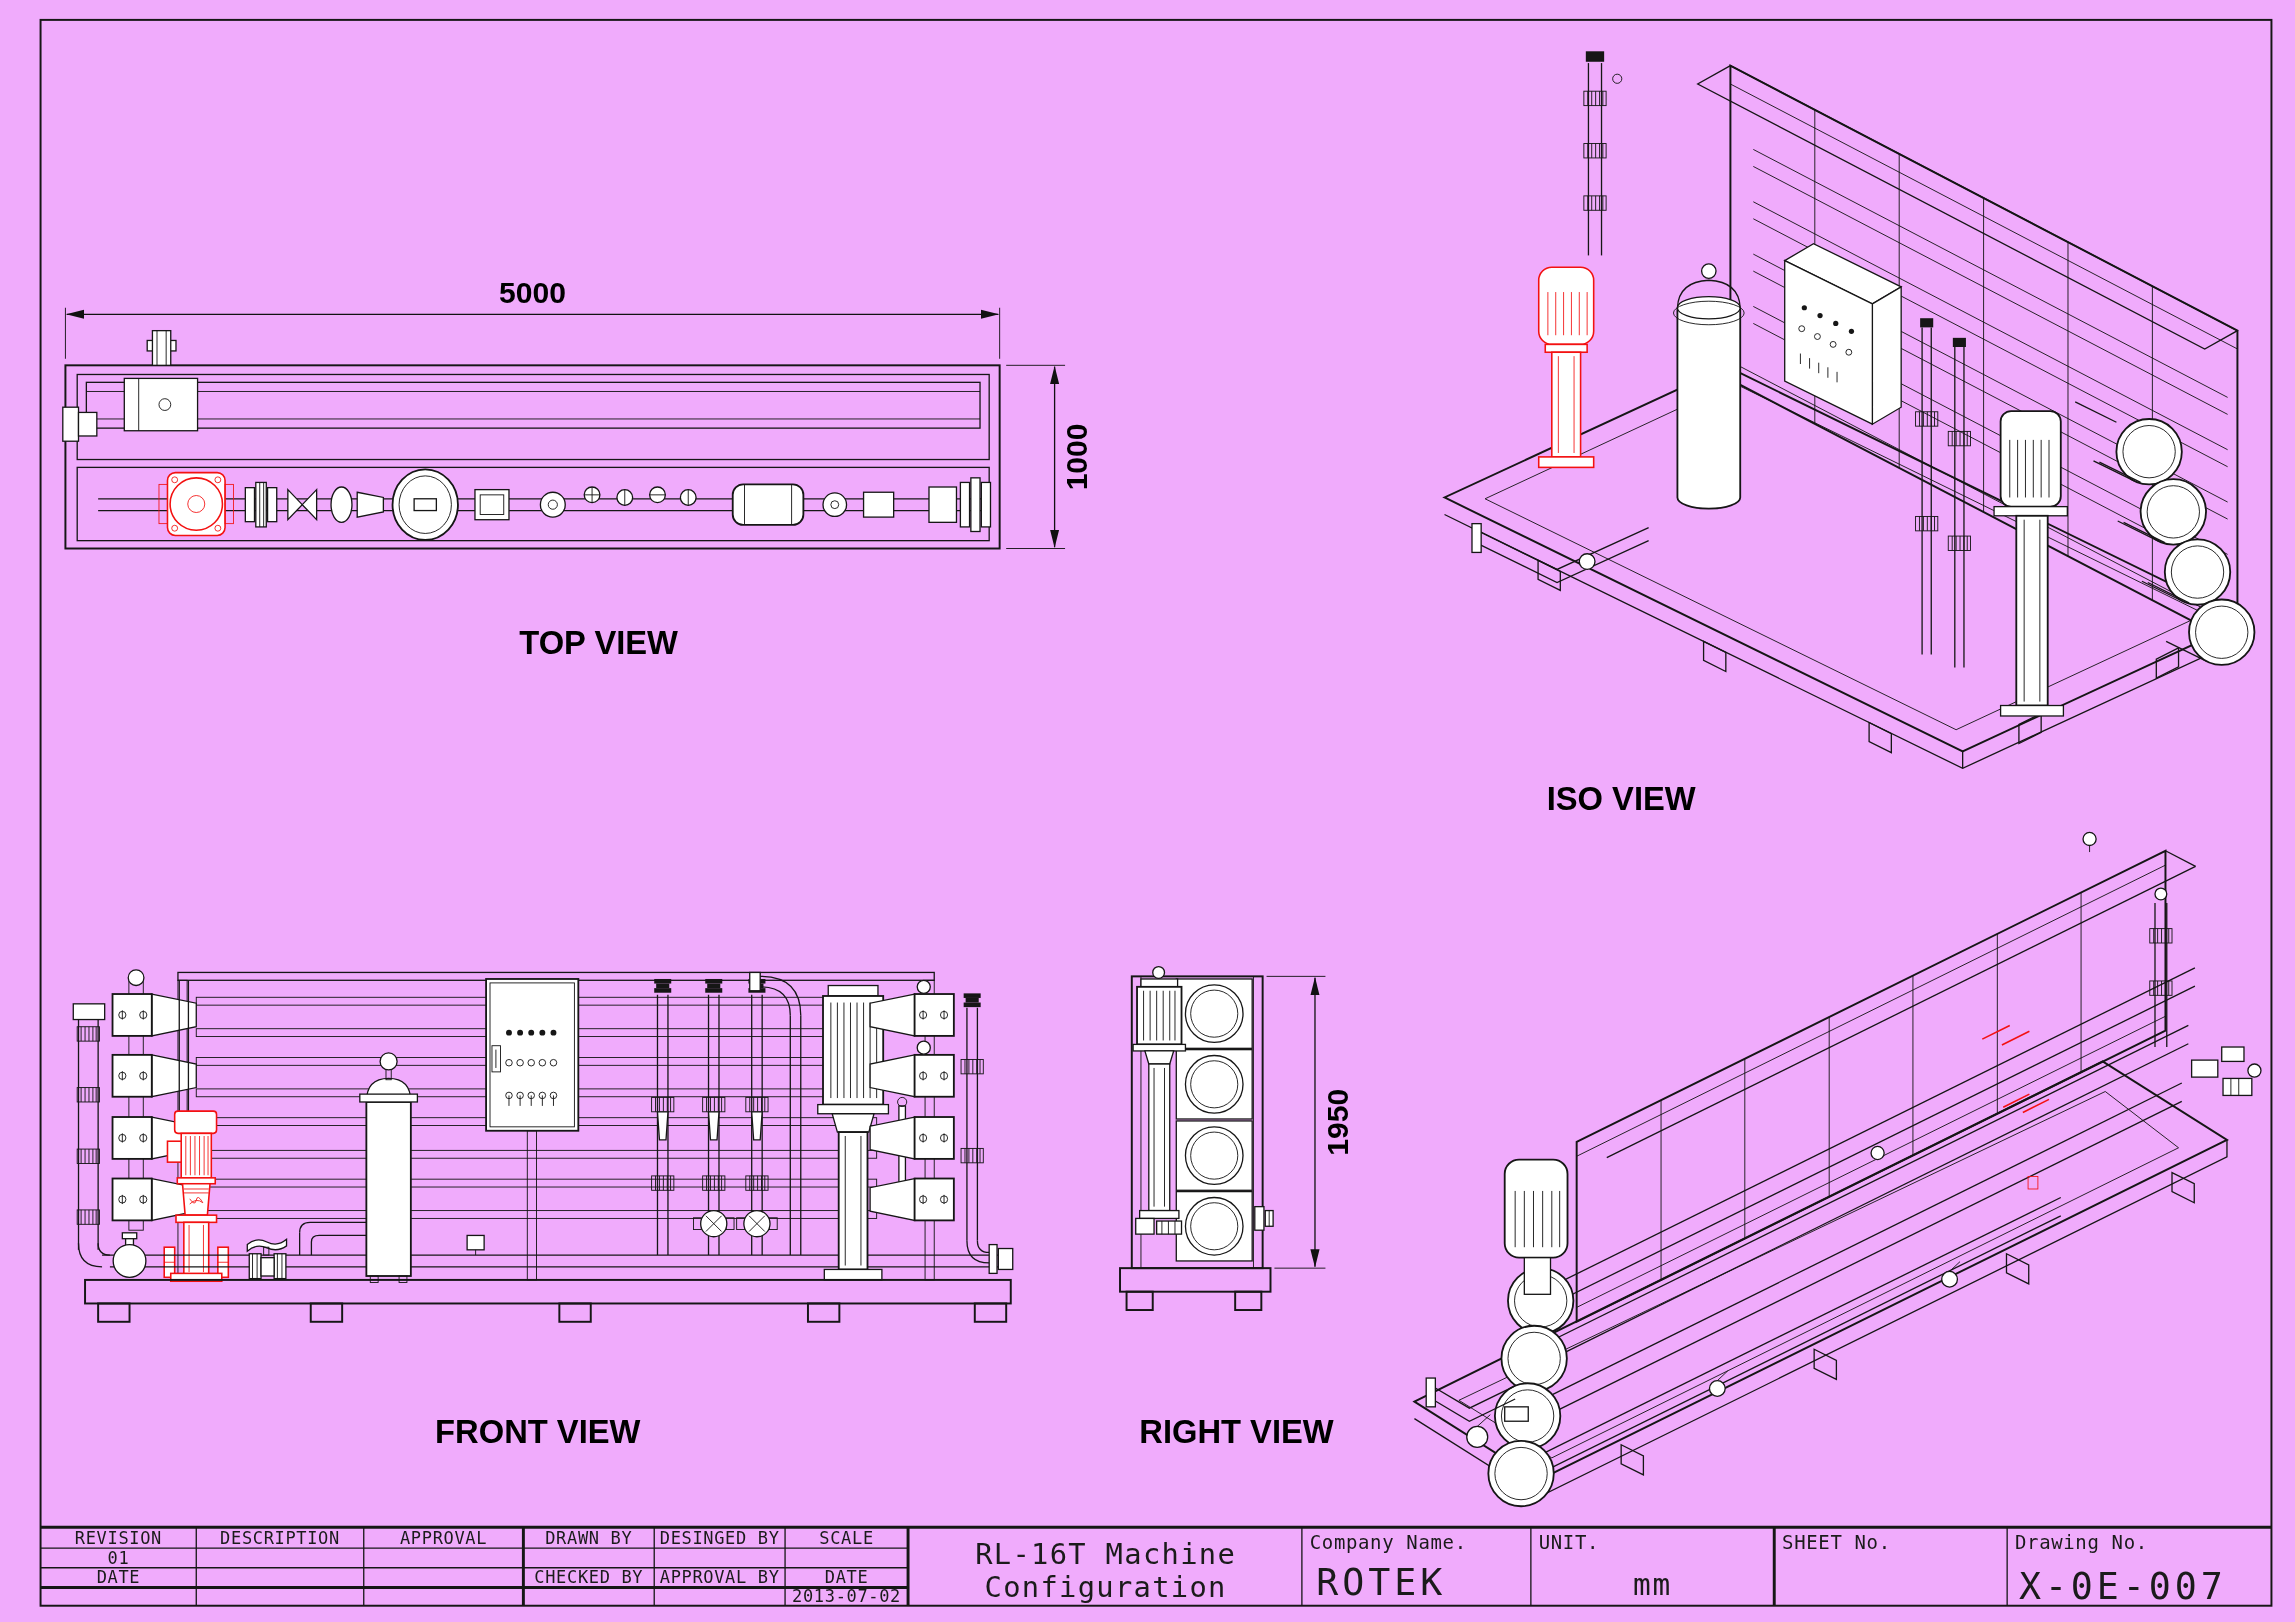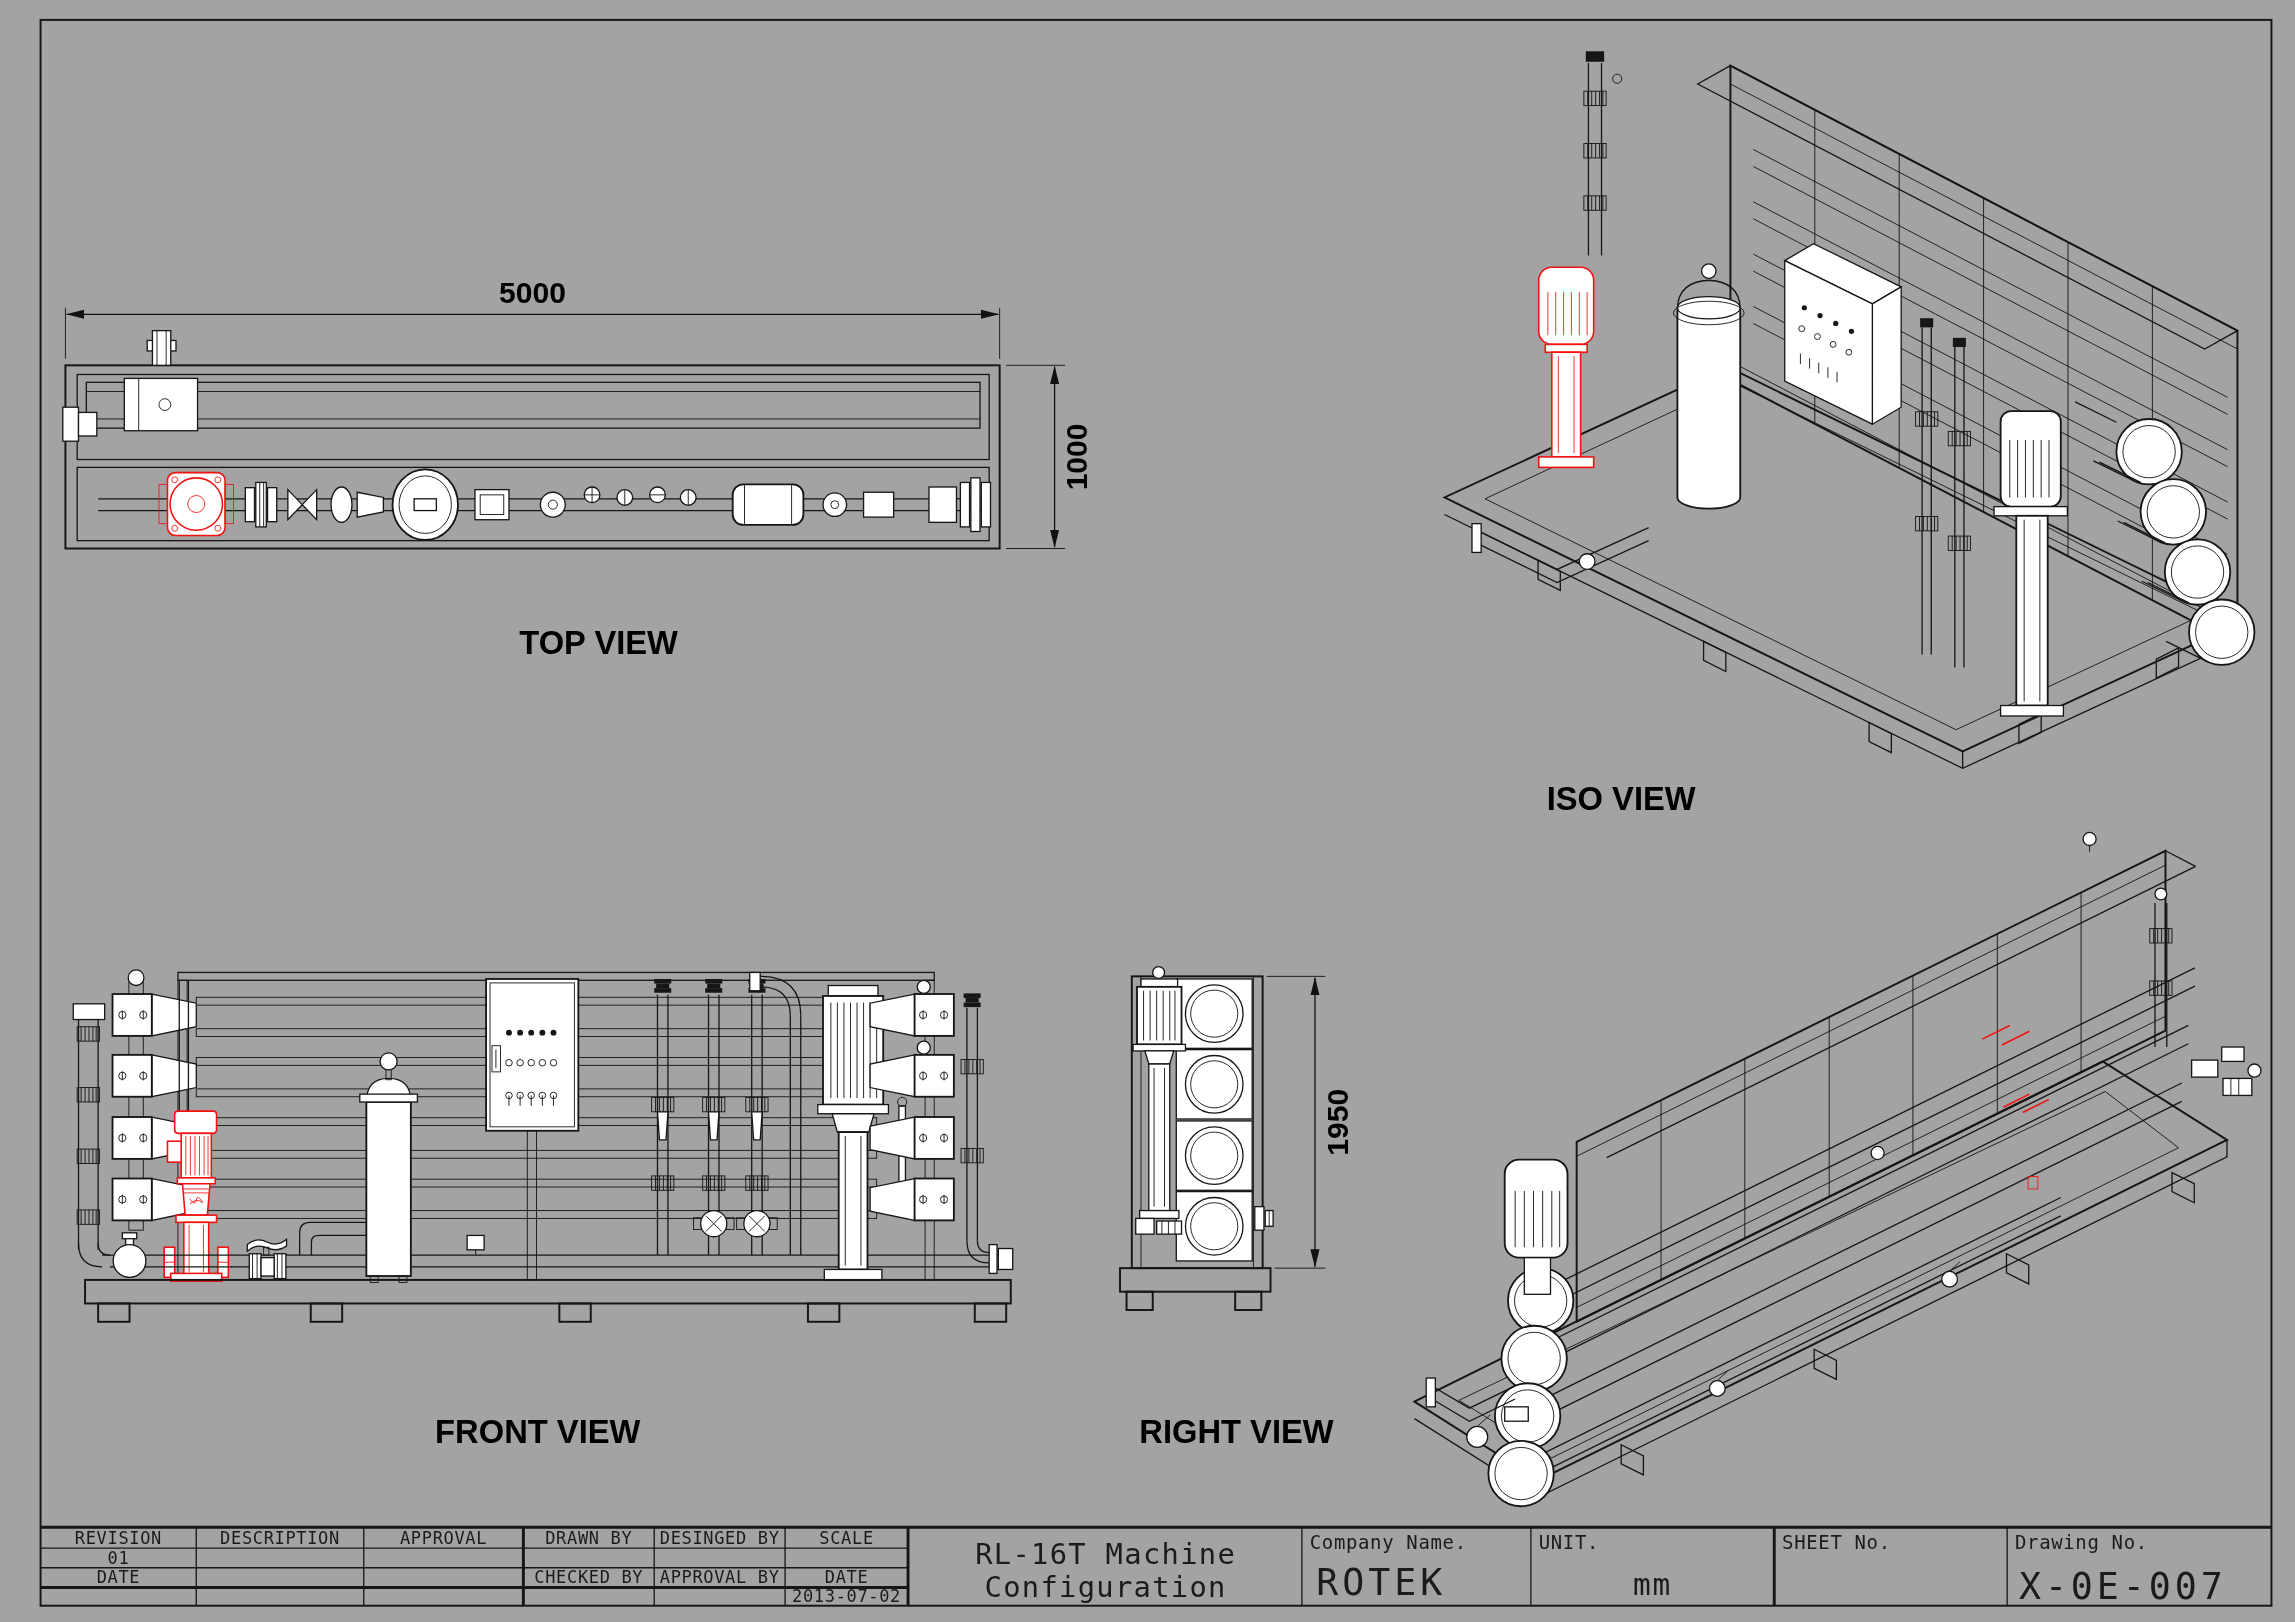--- a/index.html
+++ b/index.html
@@ -1,16 +1,16 @@
 <!DOCTYPE html>
 <html style="font-size:10.5px"><head>
 <meta charset="utf-8">
 <style>
   html,body{margin:0;padding:0;background:#e8e8e8;}
-  .sheet{width:2295px;height:1623px;background:#a3a3a3;position:relative;}
+  .sheet{width:2295px;height:1623px;background:#f0abfc;position:relative;}
   svg{display:block;}
   
   .ln   {stroke:#161616;stroke-width:2;fill:none;}
   .ln3  {stroke:#161616;stroke-width:3;fill:none;}
   .ln4  {stroke:#161616;stroke-width:4.5;fill:none;}
   .ln15 {stroke:#161616;stroke-width:1.4;fill:none;}
   .lnw  {stroke:#161616;stroke-width:2;fill:#ffffff;}
   .lnw3 {stroke:#161616;stroke-width:2.8;fill:#ffffff;}
   .dk   {fill:#161616;stroke:none;}
   .red  {stroke:#f31111;stroke-width:2.4;fill:none;}

